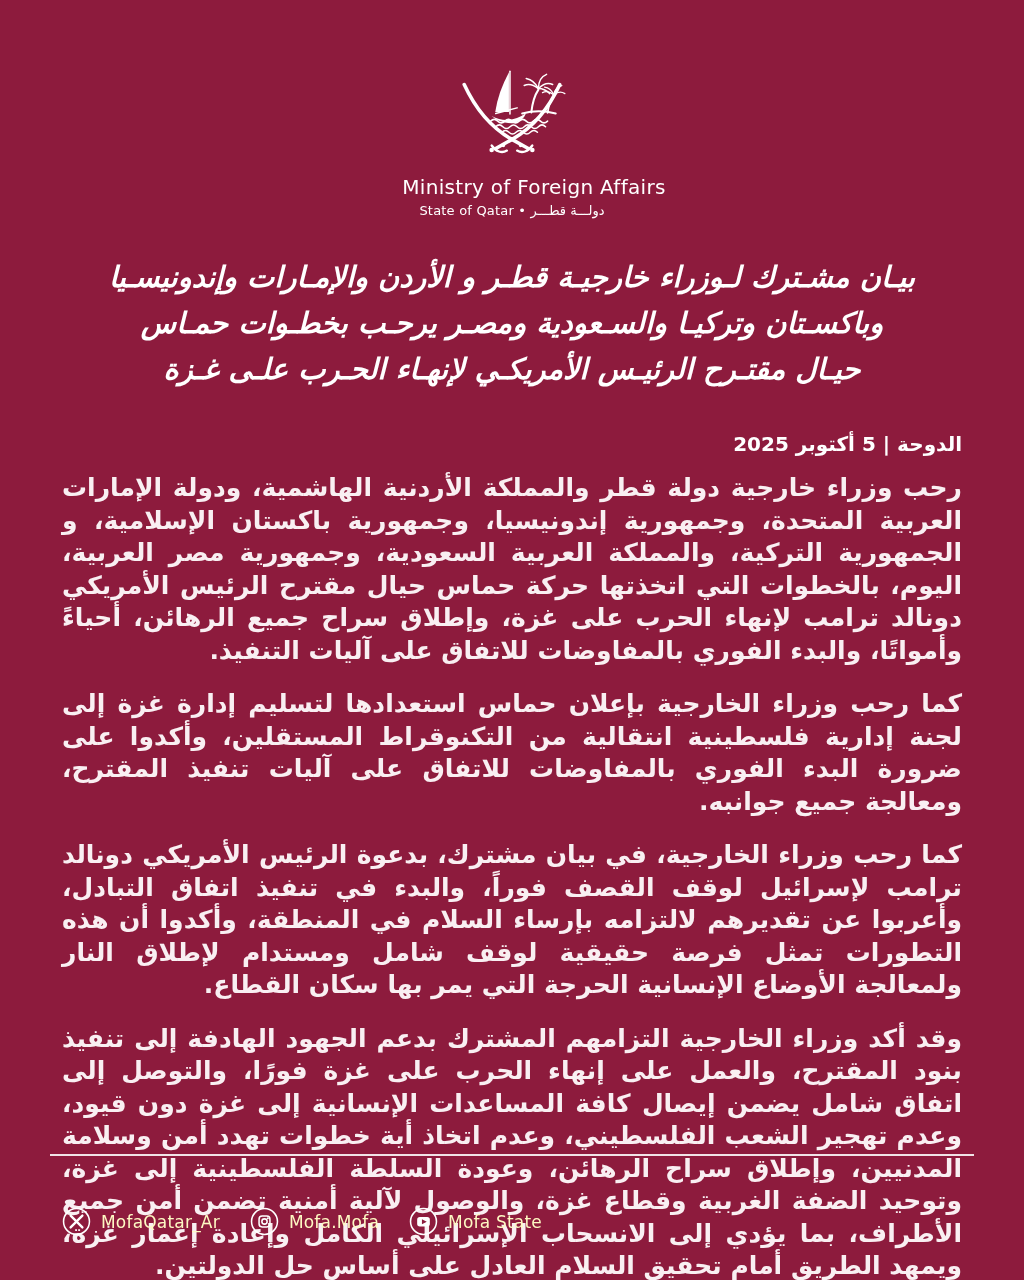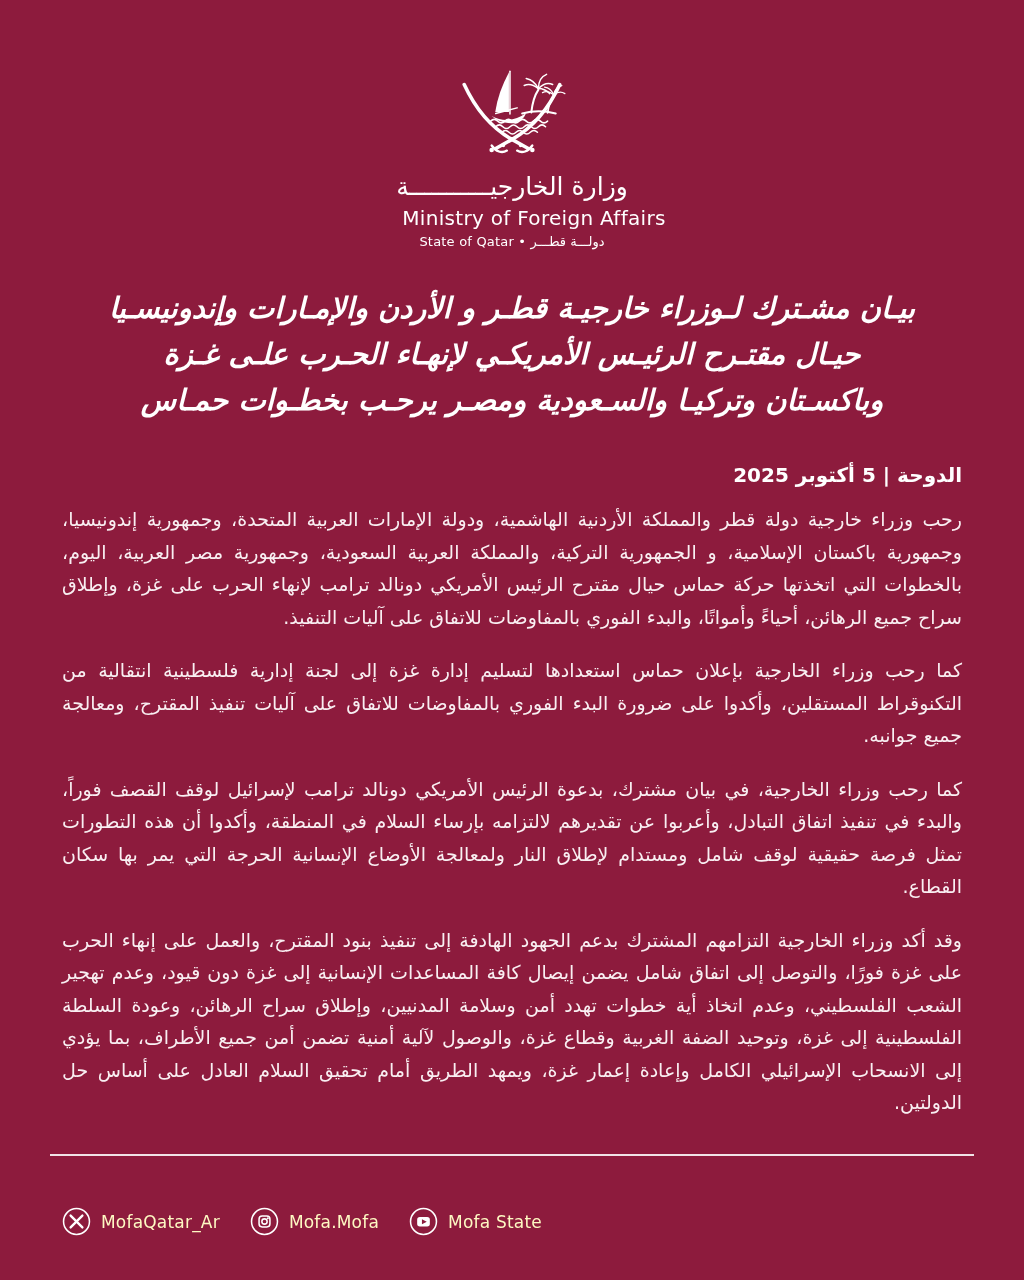--- a/index.html
+++ b/index.html
@@ -66,26 +66,27 @@
     color: #FFFFFF;
     margin: 40px 62px 0;
   }
 
   
   .body-text {
     direction: rtl;
     margin: 16px 62px 0;
   }
   .body-text p {
-    font-size: 19px;
+    font-size: 25px;
     line-height: 32.5px;
     text-align: justify;
     text-align-last: right;
     color: #F9EFF2;
     margin: 0 0 21px 0;
+    font-weight: bold;
   }
 
   
   .divider {
     position: absolute;
     left: 50px; right: 50px;
     bottom: 124px;
     border-top: 2px solid rgba(255,255,255,0.88);
   }
   .footer {
@@ -155,29 +156,28 @@
         <path d="M202,60 C194,54 186,53 180,56" stroke-width="2.5"></path>
         <path d="M202,60 C198,50 192,46 184,45" stroke-width="2.5"></path>
         <path d="M202,60 C204,50 210,44 218,42" stroke-width="2.5"></path>
         <path d="M202,60 C210,54 218,54 224,58" stroke-width="2.5"></path>
 
         <path d="M78,112 q7,-7 14,0 t14,0 t14,0 t14,0 t14,0 t14,0 t14,0 t14,0" stroke-width="3"></path>
         <path d="M88,123 q7,-7 14,0 t14,0 t14,0 t14,0 t14,0 t14,0 t14,0" stroke-width="3"></path>
         <path d="M100,134 q7,-7 14,0 t14,0 t14,0 t14,0 t14,0" stroke-width="3"></path>
       </svg>
     </div>
-    <div class="org-ar">وزارة الخارجيـــــــــــة</div>
     <div class="org-en">Ministry of Foreign Affairs</div>
     <div class="org-sub">State of Qatar • دولـــة قطـــر</div>
   </div>
 
   <div class="headline">
     <div>بيـان مشـترك لـوزراء خارجيـة قطـر و الأردن والإمـارات وإندونيسـيا</div>
+    <div>وباكسـتان وتركيـا والسـعودية ومصـر يرحـب بخطـوات حمـاس</div>
     <div>حيـال مقتـرح الرئيـس الأمريكـي لإنهـاء الحـرب علـى غـزة</div>
-    <div>وباكسـتان وتركيـا والسـعودية ومصـر يرحـب بخطـوات حمـاس</div>
   </div>
 
   <div class="dateline">الدوحة | 5 أكتوبر 2025</div>
 
   <div class="body-text">
     <p>رحب وزراء خارجية دولة قطر والمملكة الأردنية الهاشمية، ودولة الإمارات العربية المتحدة، وجمهورية إندونيسيا، وجمهورية باكستان الإسلامية، و الجمهورية التركية، والمملكة العربية السعودية، وجمهورية مصر العربية، اليوم، بالخطوات التي اتخذتها حركة حماس حيال مقترح الرئيس الأمريكي دونالد ترامب لإنهاء الحرب على غزة، وإطلاق سراح جميع الرهائن، أحياءً وأمواتًا، والبدء الفوري بالمفاوضات للاتفاق على آليات التنفيذ.</p>
     <p>كما رحب وزراء الخارجية بإعلان حماس استعدادها لتسليم إدارة غزة إلى لجنة إدارية فلسطينية انتقالية من التكنوقراط المستقلين، وأكدوا على ضرورة البدء الفوري بالمفاوضات للاتفاق على آليات تنفيذ المقترح، ومعالجة جميع جوانبه.</p>
     <p>كما رحب وزراء الخارجية، في بيان مشترك، بدعوة الرئيس الأمريكي دونالد ترامب لإسرائيل لوقف القصف فوراً، والبدء في تنفيذ اتفاق التبادل، وأعربوا عن تقديرهم لالتزامه بإرساء السلام في المنطقة، وأكدوا أن هذه التطورات تمثل فرصة حقيقية لوقف شامل ومستدام لإطلاق النار ولمعالجة الأوضاع الإنسانية الحرجة التي يمر بها سكان القطاع.</p>
     <p>وقد أكد وزراء الخارجية التزامهم المشترك بدعم الجهود الهادفة إلى تنفيذ بنود المقترح، والعمل على إنهاء الحرب على غزة فورًا، والتوصل إلى اتفاق شامل يضمن إيصال كافة المساعدات الإنسانية إلى غزة دون قيود، وعدم تهجير الشعب الفلسطيني، وعدم اتخاذ أية خطوات تهدد أمن وسلامة المدنيين، وإطلاق سراح الرهائن، وعودة السلطة الفلسطينية إلى غزة، وتوحيد الضفة الغربية وقطاع غزة، والوصول لآلية أمنية تضمن أمن جميع الأطراف، بما يؤدي إلى الانسحاب الإسرائيلي الكامل وإعادة إعمار غزة، ويمهد الطريق أمام تحقيق السلام العادل على أساس حل الدولتين.</p>
   </div>

